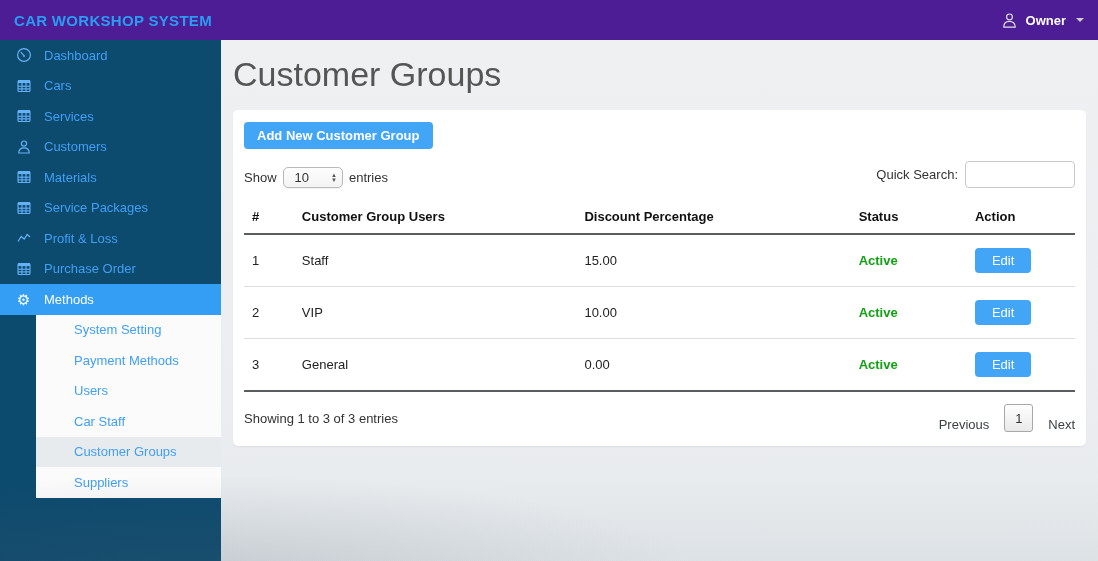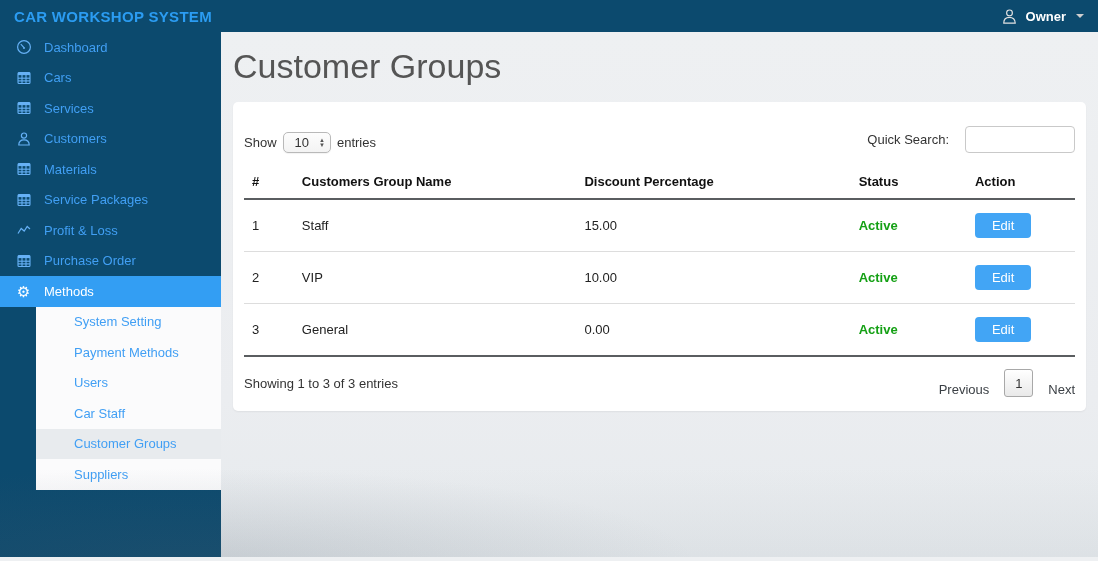--- a/index.html
+++ b/index.html
@@ -5,22 +5,22 @@
   * { box-sizing: border-box; margin: 0; padding: 0; }
   html, body { width: 1098px; height: 561px; }
   body {
     font-family: "Liberation Sans", sans-serif;
     overflow: hidden;
     background: #eef0f2;
   }
 
   
   .topbar {
-    height: 32px;
-    background: #0c4a6e;
+    height: 40px;
+    background: #4c1d95;
     display: flex;
     align-items: center;
     justify-content: space-between;
     padding: 12px 14px;
   }
   .brand {
     color: #2b9cf2;
     font-size: 15px;
     font-weight: bold;
     letter-spacing: 0.3px;
@@ -130,30 +130,30 @@
     justify-content: space-between;
     align-items: flex-end;
     margin-top: 12px;
     font-size: 13px;
     color: #333;
   }
   .show-entries { display: flex; align-items: center; gap: 6px; }
   .page-size-select {
     display: inline-flex;
     align-items: center;
-    gap: 10px;
+    gap: 22px;
     border: 1px solid #b9b9b9;
     border-radius: 5px;
     background: linear-gradient(#fdfdfd, #f3f3f3);
     padding: 2px 5px 2px 11px;
     cursor: pointer;
     box-shadow: 0 1px 1px rgba(0,0,0,0.05);
   }
   .stepper { display: flex; flex-direction: column; line-height: 5px; color: #555; font-size: 6px; }
-  .quick-search { display: flex; align-items: center; gap: 16px; }
+  .quick-search { display: flex; align-items: center; gap: 7px; }
   .quick-search input {
     width: 110px;
     height: 27px;
     border: 1px solid #c9c9c9;
     border-radius: 4px;
     padding: 0 6px;
     font-family: "Liberation Sans", sans-serif;
     font-size: 13px;
     outline: none;
   }
@@ -364,20 +364,21 @@
       <div class="subnav-item">
         <span>Suppliers</span>
       </div>
     </div>
   </div>
 
   <div class="main">
     <h1 class="page-title">Customer Groups</h1>
 
     <div class="card">
+      <button class="btn-primary">Add New Customer Group</button>
 
       <div class="controls-row">
         <div class="show-entries">
           <span>Show</span>
           <span class="page-size-select">
             <span>10</span>
             <span class="stepper">
                 <span>▲</span>
                 <span>▼</span>
               </span>
@@ -387,21 +388,21 @@
         <div class="quick-search">
           <span>Quick Search:</span>
           <input type="text" value="" style="">
         </div>
       </div>
 
       <table class="data-table">
         <thead>
           <tr>
             <th class="col-num">#</th>
-            <th class="col-name">Customers Group Name</th>
+            <th class="col-name">Customer Group Users</th>
             <th class="col-discount">Discount Percentage</th>
             <th class="col-status">Status</th>
             <th class="col-action">Action</th>
           </tr>
         </thead>
         <tbody>
           <tr>
             <td>1</td>
             <td>Staff</td>
             <td>15.00</td>

